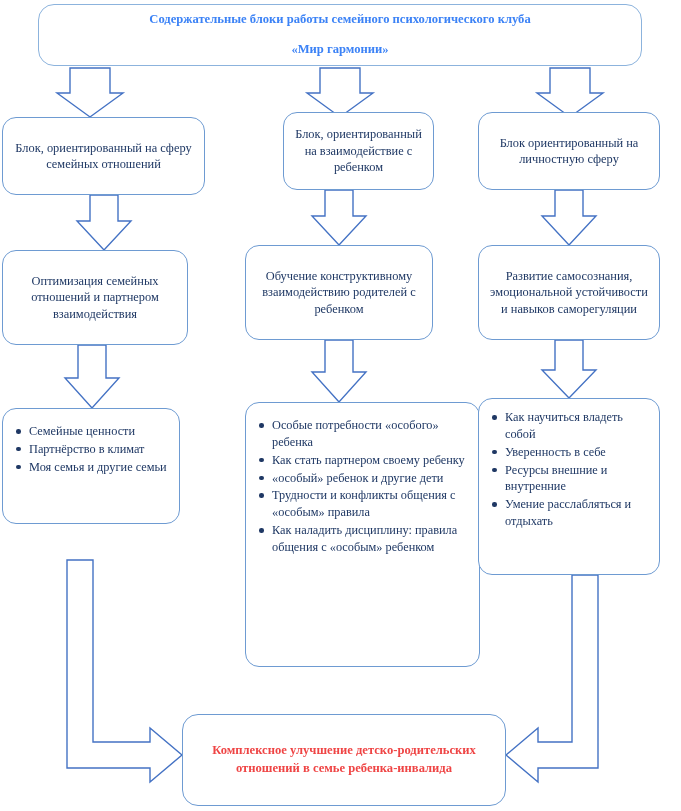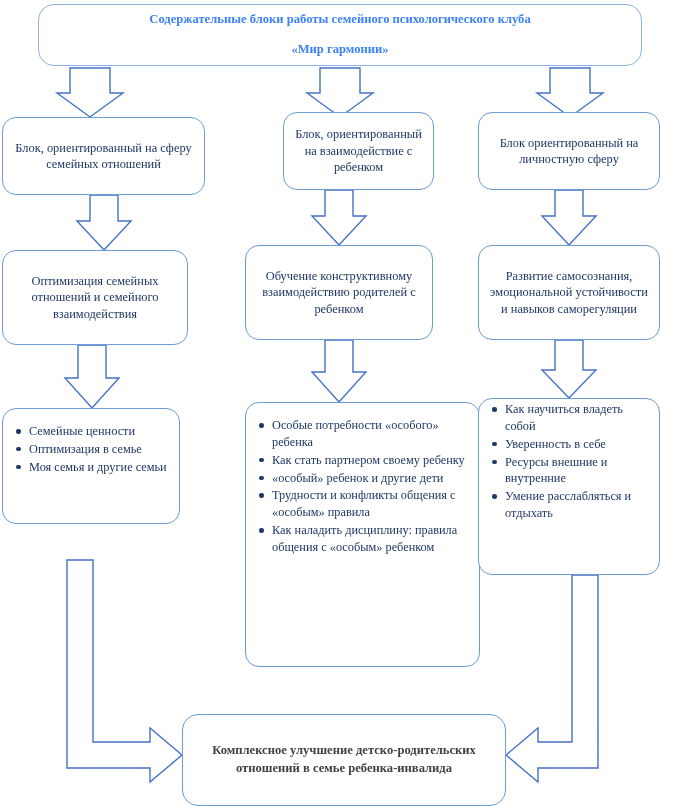--- a/index.html
+++ b/index.html
@@ -23,21 +23,21 @@
   .lvl2 .txt{font-size:12.4px;}
 
   .bulletbox{align-items:flex-start;justify-content:flex-start;}
   .bulletbox ul{margin:0;padding:0 8px 0 26px;list-style:none;}
   .bulletbox li{position:relative;font-size:12.3px;line-height:1.37;color:#1F3864;
                 margin:0 0 1px 0;text-align:left;}
   .bulletbox li::before{content:"";position:absolute;left:-13px;top:6px;
                         width:4.5px;height:4.5px;border-radius:50%;background:#1F3864;}
 
   .result-box{border-radius:16px;}
-  .result-box .txt{font-weight:bold;font-size:12.6px;color:#404040;line-height:1.42;}
+  .result-box .txt{font-weight:bold;font-size:12.6px;color:#ef4444;line-height:1.42;}
 </style>
 </head>
 <body>
 
 <div id="stage">
 
   <svg class="arrows" viewBox="0 0 681 811">
     <g fill="none" stroke="#4472C4" stroke-width="1.4" stroke-linejoin="miter">
 
       <path d="M70,68 L70,93 L57,93 L90,117 L123,93 L110,93 L110,68 Z"></path>
@@ -71,50 +71,50 @@
 
   <div class="box lvl1" style="left:243px;top:112px;width:151px;height:78px;margin-left:40px;">
     <div class="txt">Блок, ориентированный на взаимодействие с ребенком</div>
   </div>
 
   <div class="box lvl1" style="left:478px;top:112px;width:182px;height:78px;">
     <div class="txt">Блок ориентированный на личностную сферу</div>
   </div>
 
   <div class="box lvl2" style="left:2px;top:250px;width:186px;height:95px;">
-    <div class="txt">Оптимизация семейных отношений и семейного взаимодействия</div>
+    <div class="txt">Оптимизация семейных отношений и партнером взаимодействия</div>
   </div>
 
   <div class="box lvl2" style="left:245px;top:245px;width:188px;height:95px;">
     <div class="txt">Обучение конструктивному взаимодействию родителей с ребенком</div>
   </div>
 
   <div class="box lvl2" style="left:478px;top:245px;width:182px;height:95px;">
     <div class="txt">Развитие самосознания, эмоциональной устойчивости и навыков саморегуляции</div>
   </div>
 
   <div class="box bulletbox" style="left:2px;top:408px;width:178px;height:116px;padding-top:14px;">
     <ul>
         <li>Семейные ценности</li>
-        <li>Оптимизация в семье</li>
+        <li>Партнёрство в климат</li>
         <li>Моя семья и другие семьи</li>
       </ul>
   </div>
 
   <div class="box bulletbox" style="left:245px;top:402px;width:235px;height:265px;padding-top:14px;">
     <ul>
         <li>Особые потребности «особого» ребенка</li>
         <li>Как стать партнером своему ребенку</li>
         <li>«особый» ребенок и другие дети</li>
         <li>Трудности и конфликты общения с «особым» правила</li>
         <li>Как наладить дисциплину: правила общения с «особым» ребенком</li>
       </ul>
   </div>
 
-  <div class="box bulletbox" style="left:478px;top:398px;width:182px;height:177px;padding-top:2px;">
+  <div class="box bulletbox" style="left:478px;top:398px;width:182px;height:177px;padding-top:10px;">
     <ul>
         <li>Как научиться владеть собой</li>
         <li>Уверенность в себе</li>
         <li>Ресурсы внешние и внутренние</li>
         <li>Умение расслабляться и отдыхать</li>
       </ul>
   </div>
 
   <div class="box result-box" style="left:182px;top:714px;width:324px;height:92px;">
     <div class="txt">Комплексное улучшение детско-родительских отношений в семье ребенка-инвалида</div>

